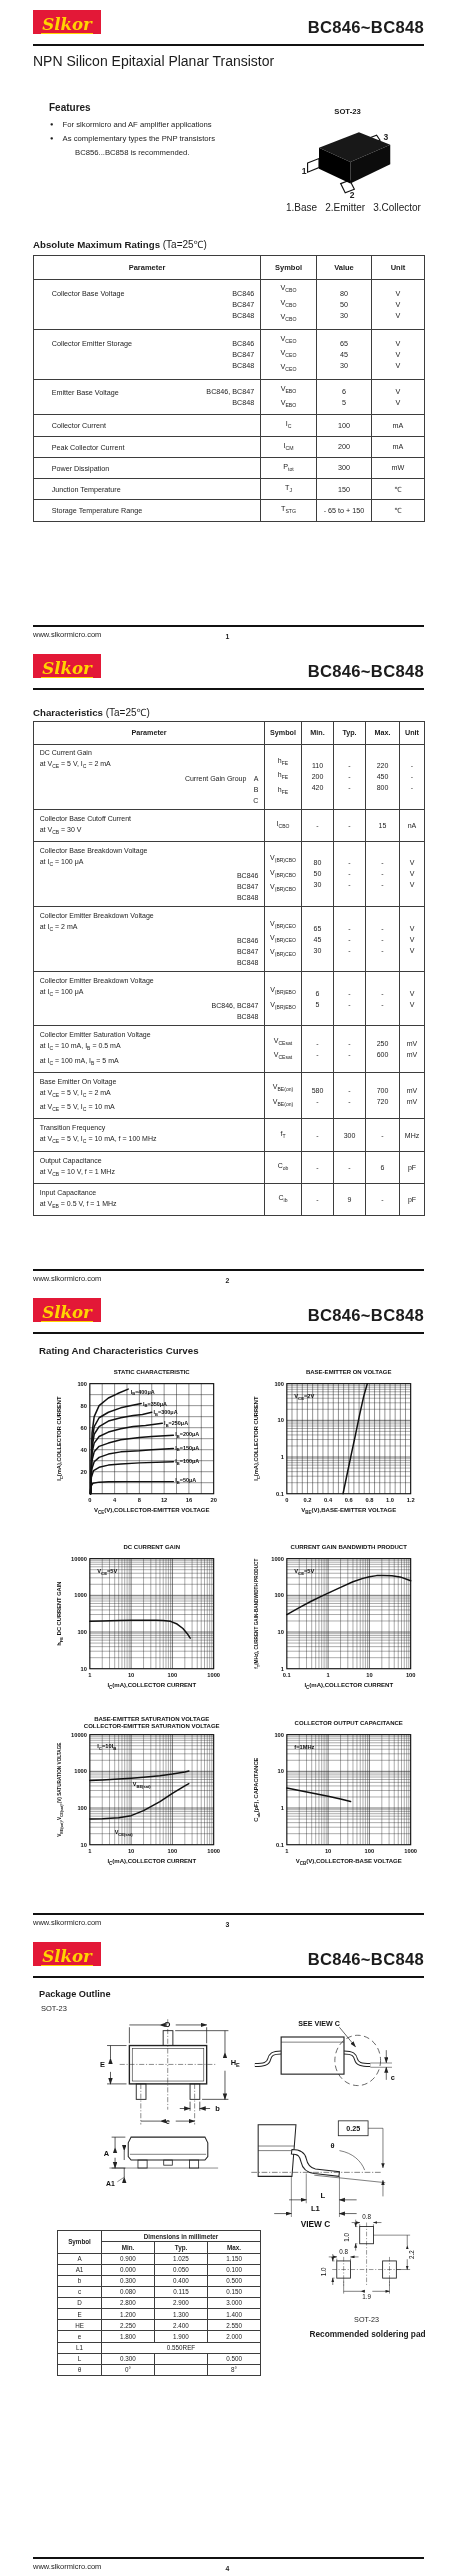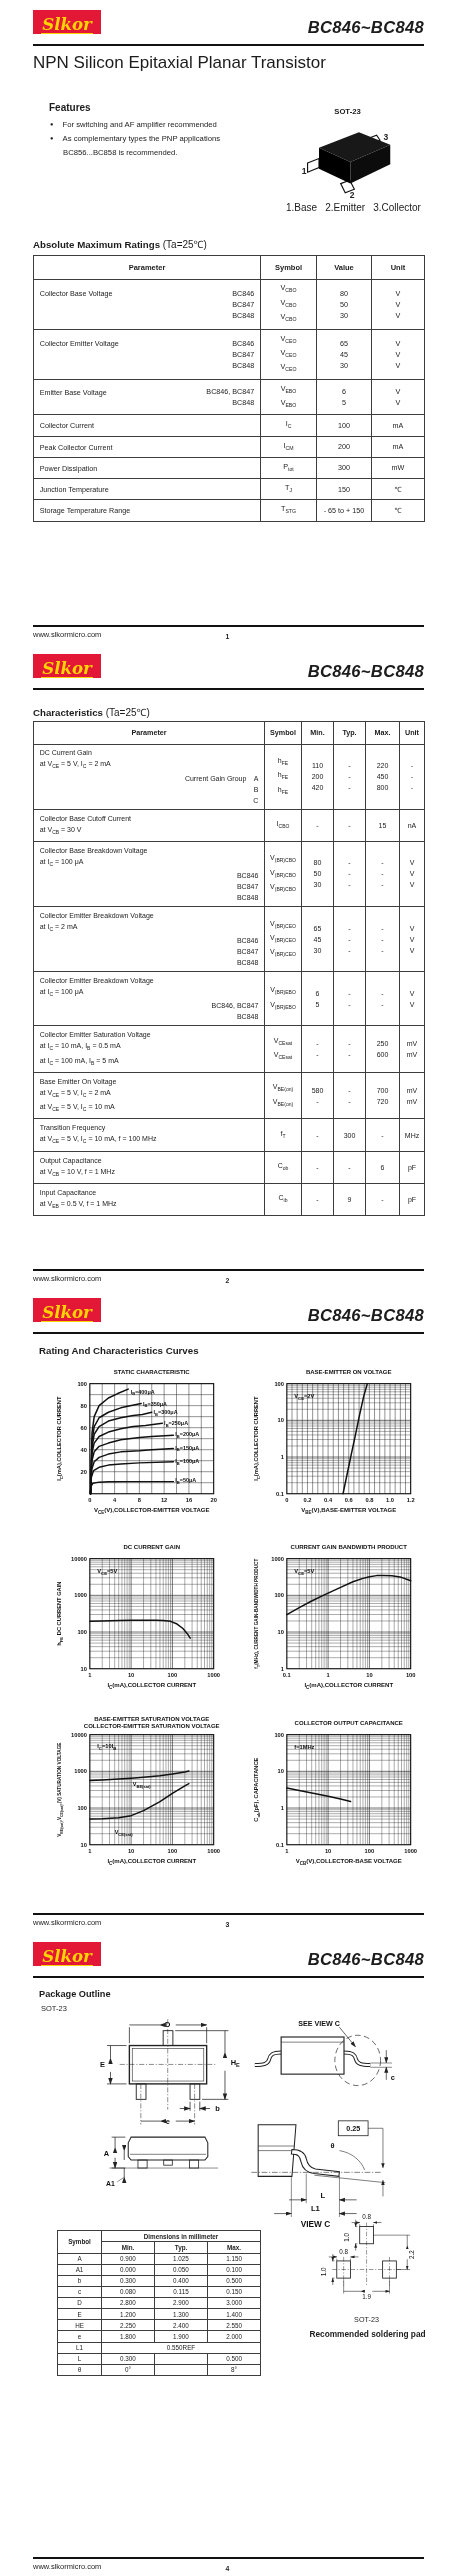--- a/index.html
+++ b/index.html
@@ -5,53 +5,53 @@
   html,body{margin:0;padding:0;background:#888;}
   .doc{position:relative;width:455px;height:2576px;background:#ffffff;margin:0 auto;
        font-family:"Liberation Sans",sans-serif;color:#1c1c1c;}
   .page{position:relative;width:455px;height:644px;overflow:hidden;}
   svg{font-family:"Liberation Sans",sans-serif;}
   sub{font-size:72%;}
   
   .logo{position:absolute;left:33px;top:10.3px;width:68px;height:24px;display:flex;align-items:flex-end;justify-content:center;}
   .logo-text{font-family:"DejaVu Serif",serif;font-style:italic;font-weight:bold;font-size:16.6px;line-height:1;
              border-bottom:1.7px solid;padding:0 1.7px 1.1px 1.7px;}
-  .partno{position:absolute;right:31px;top:18.4px;font-size:16.6px;font-weight:bold;letter-spacing:0.3px;font-style:italic;}
+  .partno{position:absolute;right:31px;top:18.4px;font-size:16.6px;font-weight:bold;letter-spacing:0.3px;}
   .hrule{position:absolute;left:33px;right:31px;top:44px;height:2.3px;background:#111;}
   
   .frule{position:absolute;left:33px;right:31px;top:625px;height:1.7px;background:#111;}
   .site{position:absolute;left:33px;top:630px;font-size:7.5px;}
   .pageno{position:absolute;left:0;width:100%;top:633px;text-align:center;font-size:6.9px;font-weight:bold;}
   
-  .subtitle{position:absolute;left:33px;top:53px;font-size:17px;}
+  .subtitle{position:absolute;left:33px;top:53px;font-size:14px;}
   .features-title{position:absolute;left:49px;top:102px;font-size:10px;font-weight:bold;}
   .feature{position:absolute;left:50px;font-size:7.7px;}
   .feature .dot{display:inline-block;width:12.6px;font-size:5.7px;vertical-align:0.6px;}
-  .feature.noBullet{left:63px;}
+  .feature.noBullet{left:75px;}
   .pkg-label{position:absolute;left:290px;width:115px;top:107px;text-align:center;font-size:7.7px;font-weight:bold;}
   .pkg-svg{position:absolute;left:290px;top:122px;}
   .pin-caption{position:absolute;left:282px;width:130px;top:202px;font-size:10px;text-align:center;white-space:nowrap;}
   .pin-caption span{margin:0 4px;}
   .sec-title{position:absolute;font-size:9.7px;font-weight:bold;}
   .sec-title .cond{font-size:10px;font-weight:normal;}
   
   table{border-collapse:collapse;table-layout:fixed;}
   .dtab th,.dtab td{border:0.9px solid #3d3d3d;}
   .amr{position:absolute;left:33px;top:255px;width:391px;font-size:7.2px;}
   .amr th{height:20.6px;font-size:7.5px;}
   .amr td{padding:2.9px 0;vertical-align:middle;}
   .chart-table{position:absolute;left:33px;top:77px;width:391px;font-size:7px;}
   .chart-table th{height:19.5px;font-size:7.2px;}
   .chart-table td{padding:2.9px 0;vertical-align:middle;}
   td.c, th.c{text-align:center;}
   .stack{display:flex;flex-direction:column;align-items:center;}
   .stack div{line-height:11px;}
   .pcell{padding:2.9px 5.7px !important;}
   .prow{display:flex;justify-content:space-between;align-items:flex-start;}
-  .pname{line-height:11px;padding-top:0.6px;}
+  .pname{line-height:11px;padding-top:0.6px;margin-left:12px;}
   .plines div{line-height:11px;}
   .pvars{text-align:right;}
   .pvars div{line-height:11px;}
   .pcol{display:flex;flex-direction:column;justify-content:space-between;}
   .pvars2{align-self:flex-end;display:flex;gap:6.9px;align-items:flex-start;}
   .pvars2 .gv{text-align:right;}
   .pvars2 .gv div{line-height:11px;}
   .condlab{line-height:11px;}
   
   .chart{position:absolute;}
@@ -71,22 +71,22 @@
   <section class="page">
     <div class="logo" style="background: rgb(227, 24, 55);">
       <span class="logo-text" style="color: rgb(255, 212, 0); border-bottom-color: rgb(255, 212, 0);">Slkor</span>
     </div>
     <div class="partno">BC846~BC848</div>
     <div class="hrule"></div>
 
     <h1 class="subtitle" style="font-weight:normal;margin:0;">NPN Silicon Epitaxial Planar Transistor</h1>
 
     <div class="features-title">Features</div>
-    <div class="feature" style="top:120px;"><span class="dot">●</span><span>For switching and AF amplifier recommended</span></div>
-    <div class="feature" style="top:134px;"><span class="dot">●</span><span>As complementary types the PNP applications</span></div>
+    <div class="feature" style="top:120px;"><span class="dot">●</span><span>For slkormicro and AF amplifier applications</span></div>
+    <div class="feature" style="top:134px;"><span class="dot">●</span><span>As complementary types the PNP transistors</span></div>
     <div class="feature noBullet" style="top:148px;"><span>BC856...BC858 is recommended.</span></div>
 
     <div class="pkg-label">SOT-23</div>
     <svg class="pkg-svg" width="115" height="77" viewBox="0 0 200 135">
       <polygon points="30,72 50,64 50,80 30,88" fill="#fff" stroke="#111" stroke-width="2"></polygon>
       <polygon points="88,108 104,102 112,118 96,124" fill="#fff" stroke="#111" stroke-width="2"></polygon>
       <polygon points="138,28 151,23 157,32 144,37" fill="#fff" stroke="#111" stroke-width="2"></polygon>
       <polygon points="50,45 120,18 175,40 105,70" fill="#181818"></polygon>
       <polygon points="50,45 105,70 105,108 50,82" fill="#000"></polygon>
       <polygon points="105,70 175,40 175,74 105,108" fill="#0c0c0c"></polygon>
@@ -144,21 +144,21 @@
               <div class="stack">
                 <div>V</div>
                 <div>V</div>
                 <div>V</div>
               </div>
             </td>
           </tr>
           <tr>
             <td class="pcell">
               <div class="prow">
-                <div class="pname">Collector Emitter Voltage</div>
+                <div class="pname">Collector Emitter Storage</div>
                 <div class="pvars">
                   <div>BC846</div>
                   <div>BC847</div>
                   <div>BC848</div>
                 </div>
               </div>
             </td>
             <td class="c">
               <div class="stack">
                 <div>V<sub>CEO</sub></div>

